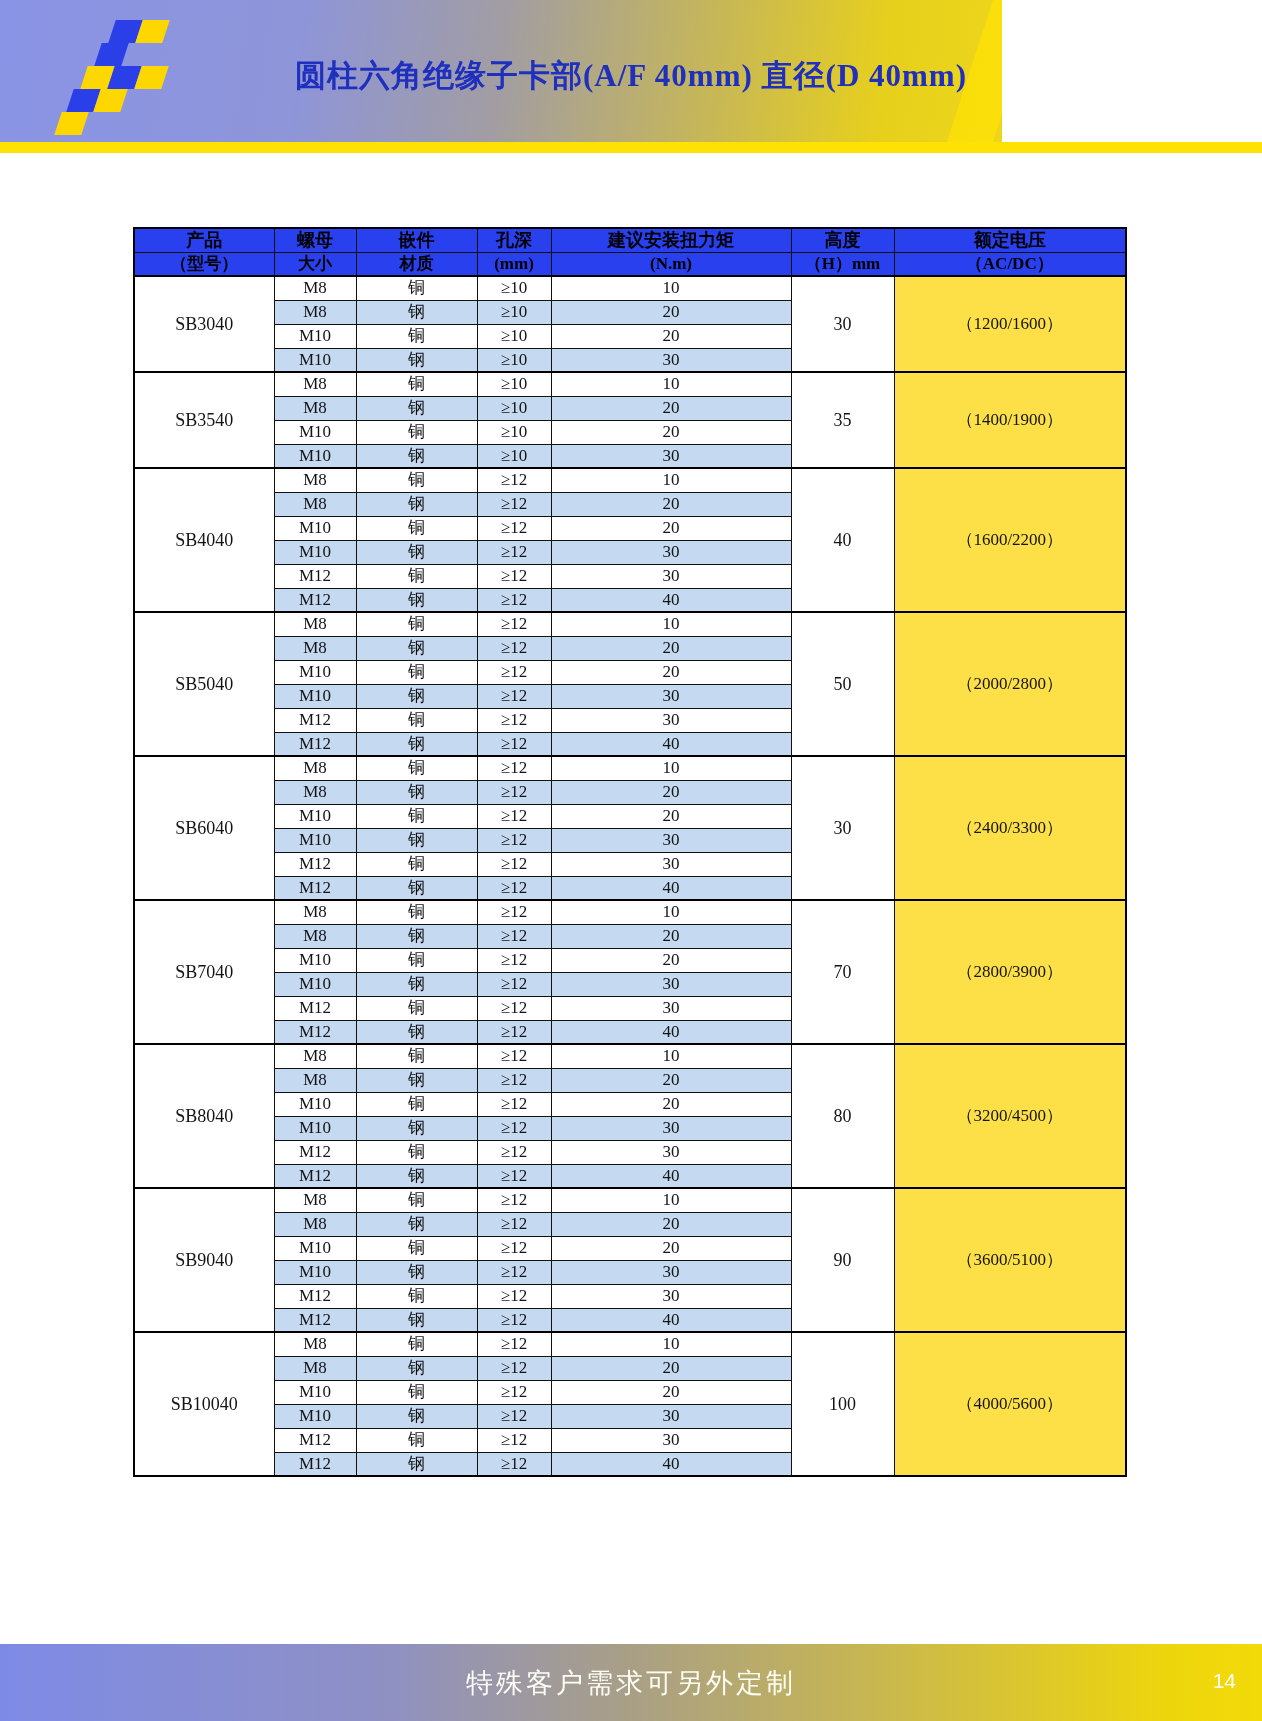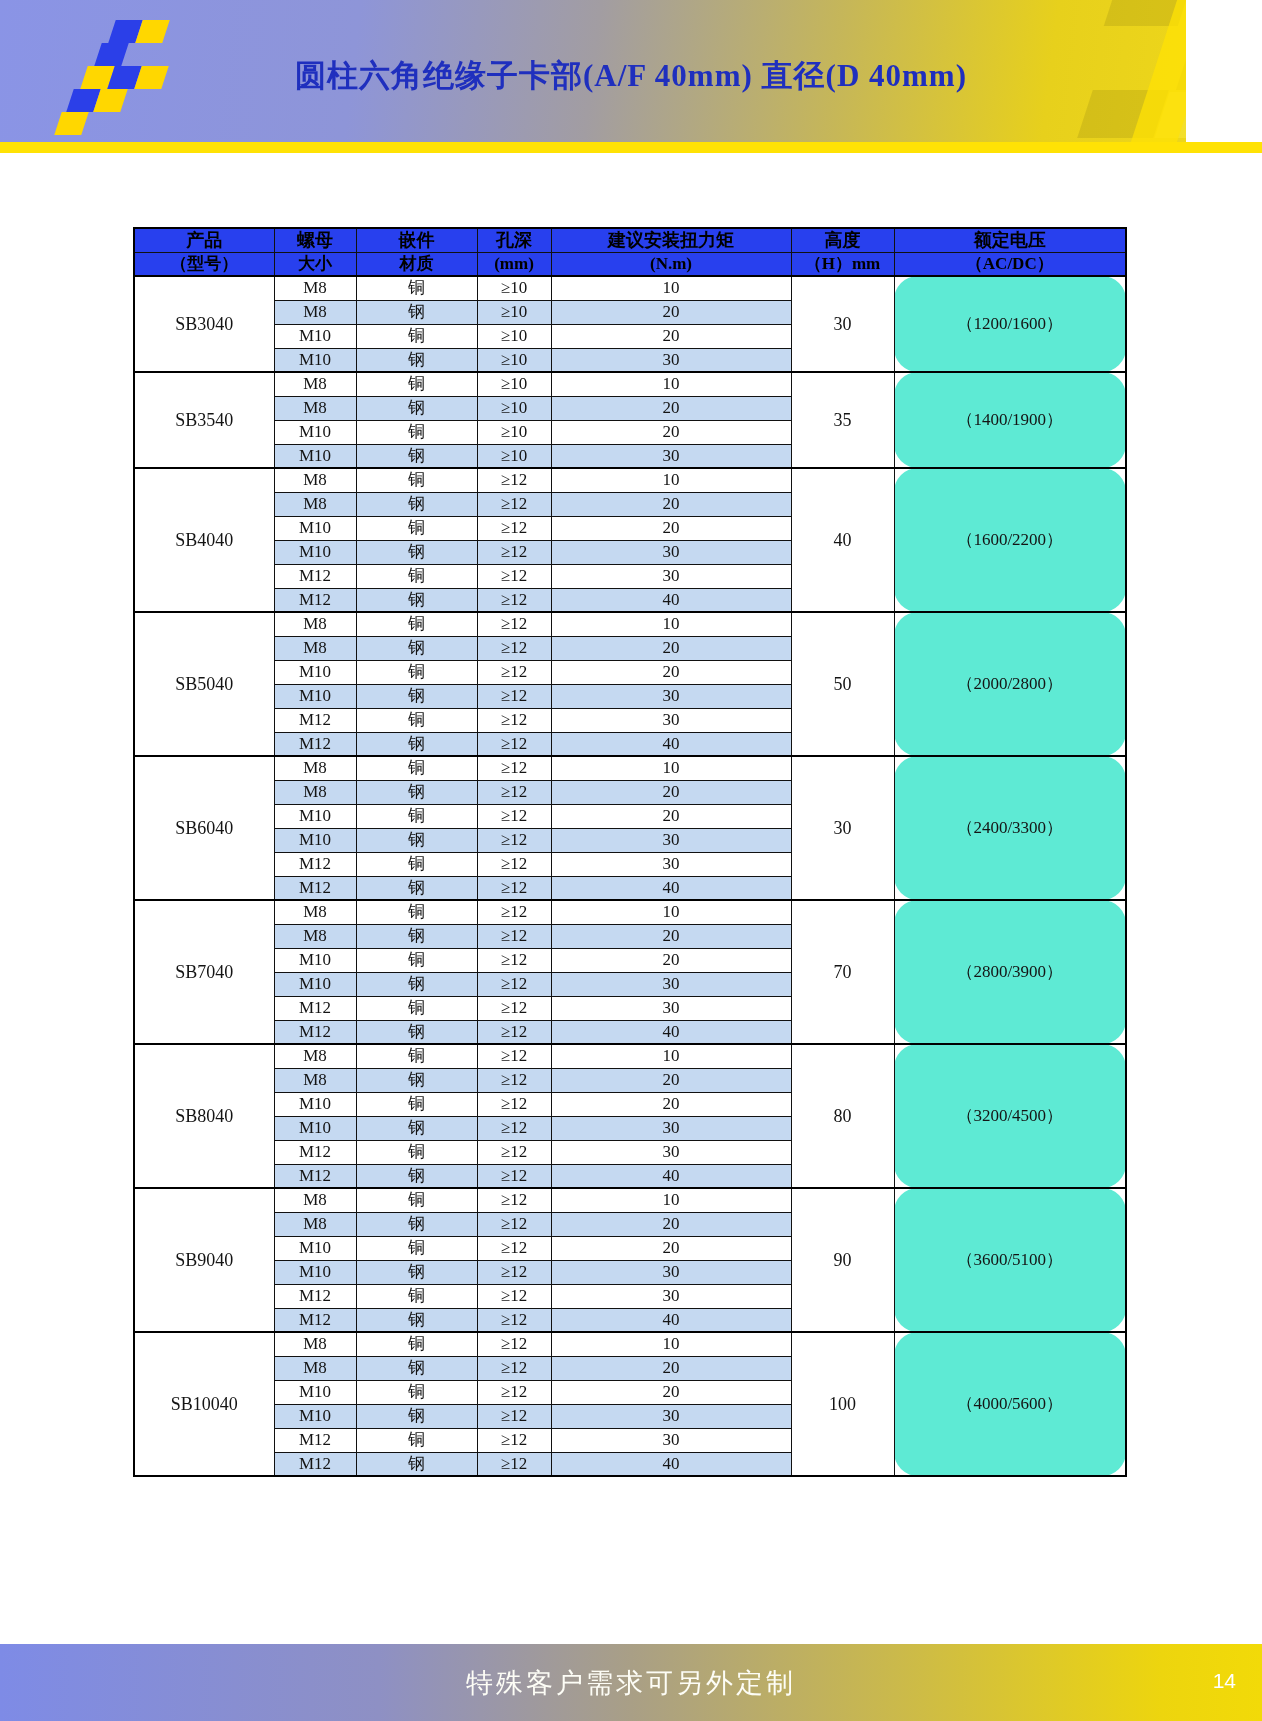--- a/index.html
+++ b/index.html
@@ -4,21 +4,21 @@
 <style>
   * { box-sizing: border-box; }
   html,body { margin:0; padding:0; }
   body {
     width:1262px; height:1721px; position:relative; background:#ffffff;
     font-family:"Liberation Serif", serif; overflow:hidden;
   }
 
   
   .header-band {
-    position:absolute; left:0; top:0; width:1186px; height:142px;
+    position:absolute; left:0; top:0; width:1002px; height:142px;
     background:linear-gradient(97deg,#8A94E6 0%, #8E95D8 30%, #A29DA2 50%, #C5B65A 70%, #E7D01C 88%, #EDD61A 100%);
     overflow:hidden;
   }
   .yellow-strip {
     position:absolute; left:0; top:142px; width:1262px; height:11px;
     background:#FFE205;
   }
   .page-title {
     position:absolute; left:0; top:55px; width:1262px; text-align:center;
     font-size:31px; font-weight:bold; color:#1F2FBE; letter-spacing:1px;
@@ -50,21 +50,21 @@
   }
   .spec-table thead th {
     background:#2840EE; color:#000; font-weight:bold; height:24px; font-size:18px;
   }
   .spec-table thead tr.h2 th { font-size:17px; }
   .spec-table tbody td { height:24px; font-size:17px; background:#fff; }
   .spec-table tbody tr.alt td.shade { background:#C5D9F1; }
   .spec-table tbody tr.gstart td { border-top:2px solid #000; }
   .spec-table td.model-cell { font-size:18px; background:#fff; }
   .spec-table td.height-cell { font-size:18px; background:#fff; }
-  .spec-table td.voltage-cell { font-size:17px; background:#5eead4;border-radius:24px; }
+  .spec-table td.voltage-cell { font-size:17px; background:#fde047; }
 
   
   .footer-band {
     position:absolute; left:0; top:1644px; width:1262px; height:78px;
     background:linear-gradient(90deg,#7E8BE6 0%, #8E90C4 30%, #A99F86 50%, #C9B84E 70%, #EDD50E 92%, #F2DA08 100%);
   }
   .footer-note {
     position:absolute; left:0; top:21px; width:1262px; text-align:center;
     color:#FDFDF6; font-size:27px; letter-spacing:3px;
     font-family:"Liberation Serif", serif;

